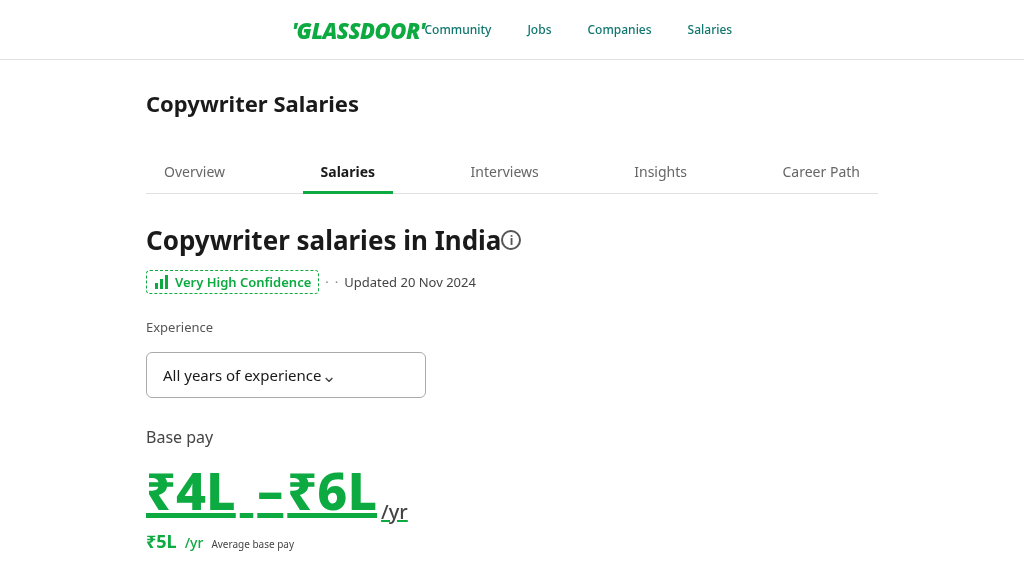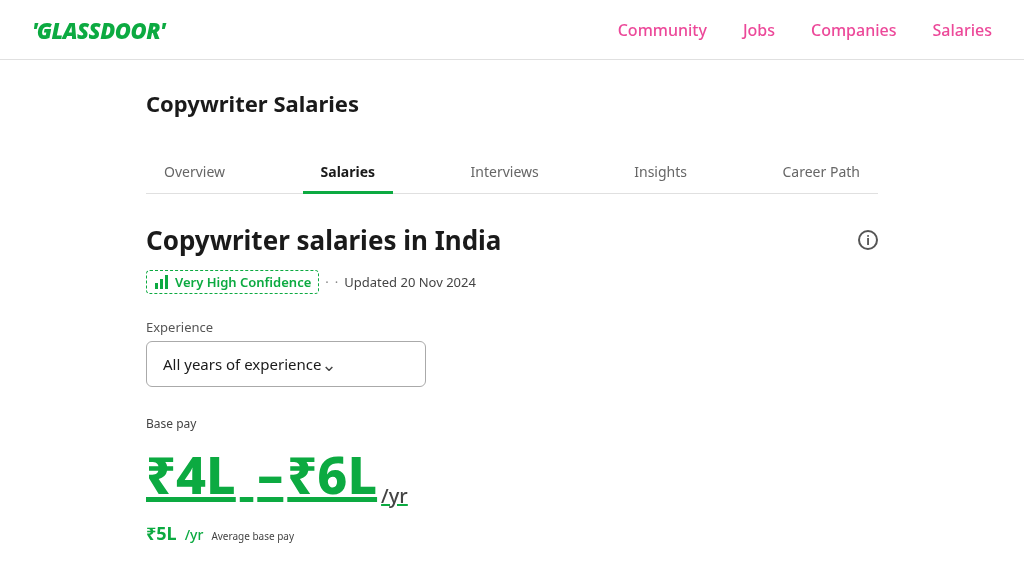--- a/index.html
+++ b/index.html
@@ -1,29 +1,29 @@
 <!DOCTYPE html>
 <html><head>
   <meta charset="utf-8">
   <style>
     * { box-sizing: border-box; margin: 0; padding: 0; }
     body { font-family: 'Noto Sans', Arial, sans-serif; background: #fff; color: #1a1a1a; font-size: 15px; }
 
     
     .navbar {
-      display: flex; align-items: center; justify-content: space-between;
+      display: flex; align-items: center; justify-content: center;
       padding: 0 32px; height: 60px; border-bottom: 1px solid #e0e0e0;
     }
     .navbar-logo {
       font-size: 22px; font-weight: 900; color: #0caa41; letter-spacing: -0.5px;
       font-style: italic;
     }
     .navbar-links { display: flex; gap: 36px; }
     .navbar-links a {
-      text-decoration: none; color: #ec4899; font-size: 16px; font-weight: 500;
+      text-decoration: none; color: #0f766e; font-size: 12px; font-weight: 500;
       cursor: pointer;
     }
 
     
     .content { max-width: 780px; margin: 0 auto; padding: 28px 24px 40px; }
 
     
     .page-title { font-size: 22px; font-weight: 700; margin-bottom: 34px; }
 
     
@@ -31,21 +31,21 @@
     .tab {
       padding: 10px 18px; font-size: 14px; color: #666; cursor: pointer;
       border-bottom: 3px solid transparent; margin-bottom: -1px; font-weight: 400;
       text-decoration: none;
     }
     .tab.active { color: #1a1a1a; font-weight: 700; border-bottom: 3px solid #0caa41; }
 
     
     .section-title {
       font-size: 26px; font-weight: 700; margin-bottom: 12px;
-      display: flex; align-items: center; gap: 8px; justify-content: space-between;
+      display: flex; align-items: center; 
     }
     .info-icon {
       width: 20px; height: 20px; border: 2px solid #555; border-radius: 50%;
       display: inline-flex; align-items: center; justify-content: center;
       font-size: 12px; color: #555; font-weight: 700; flex-shrink: 0; cursor: pointer;
     }
 
     
     .confidence-row {
       display: flex; align-items: center; gap: 6px; margin-bottom: 24px; flex-wrap: wrap;
@@ -58,38 +58,38 @@
     .badge-icon {
       width: 16px; height: 16px;
     }
     .badge-text {
       color: #0caa41; font-size: 13px; font-weight: 600;
     }
     .confidence-row .dot { color: #888; font-size: 13px; }
     .confidence-row .meta { color: #444; font-size: 13px; }
 
     
-    .experience-label { font-size: 13px; color: #555; margin-bottom: 5px; }
+    .experience-label { font-size: 13px; color: #555; margin-bottom: 16px; }
     .experience-select {
       display: flex; align-items: center; 
       border: 1.5px solid #aaa; border-radius: 6px; padding: 10px 16px;
       width: 280px; cursor: pointer; background: #fff; font-size: 15px; color: #1a1a1a;
       user-select: none;
     }
     .chevron-icon { font-size: 18px; color: #444; }
 
     
-    .base-pay-label { font-size: 12px; color: #444; margin-top: 28px; margin-bottom: 6px; }
+    .base-pay-label { font-size: 16px; color: #444; margin-top: 28px; margin-bottom: 6px; }
     .salary-range {
       font-size: 52px; font-weight: 800; color: #0caa41; display: flex; align-items: flex-end; gap: 4px; text-decoration: underline;
     }
     .salary-range .per-yr { font-size: 20px; font-weight: 500; color: #444; }
 
     .avg-pay-row {
-      display: flex; align-items: baseline; gap: 8px; margin-top: 12px;
+      display: flex; align-items: baseline; gap: 8px; margin-top: 4px;
     }
     .avg-amount { font-size: 18px; font-weight: 700; color: #0caa41; }
     .avg-per-yr { font-size: 14px; color: #0caa41; font-weight: 500; }
     .avg-label { font-size: 10px; color: #444; }
   </style>
 </head>
 <body>
 
 <nav class="navbar">
   <div class="navbar-logo">'GLASSDOOR'</div>

